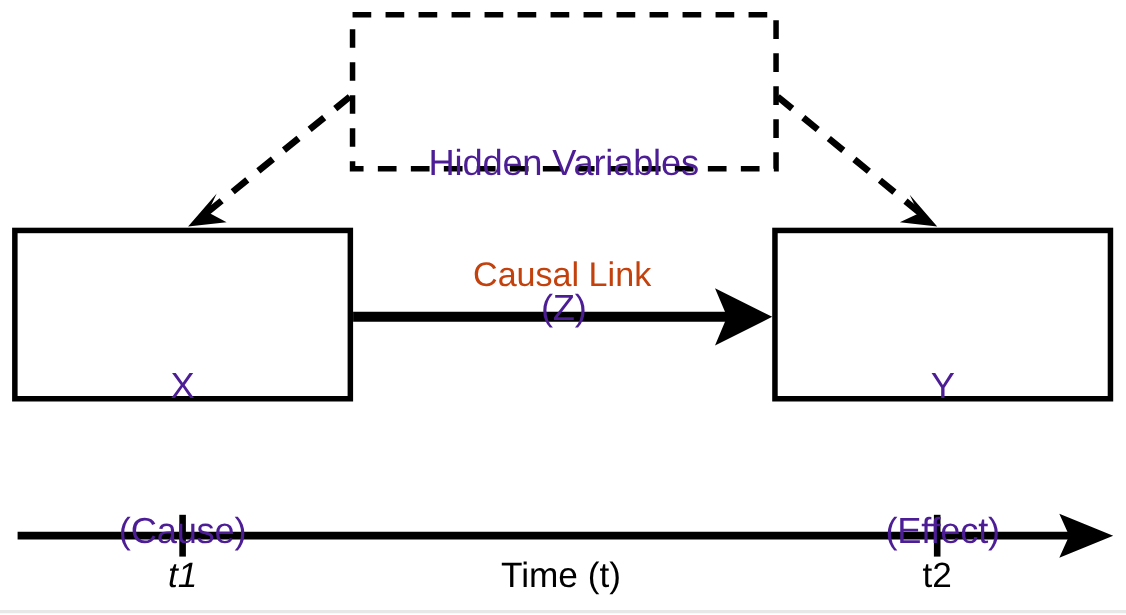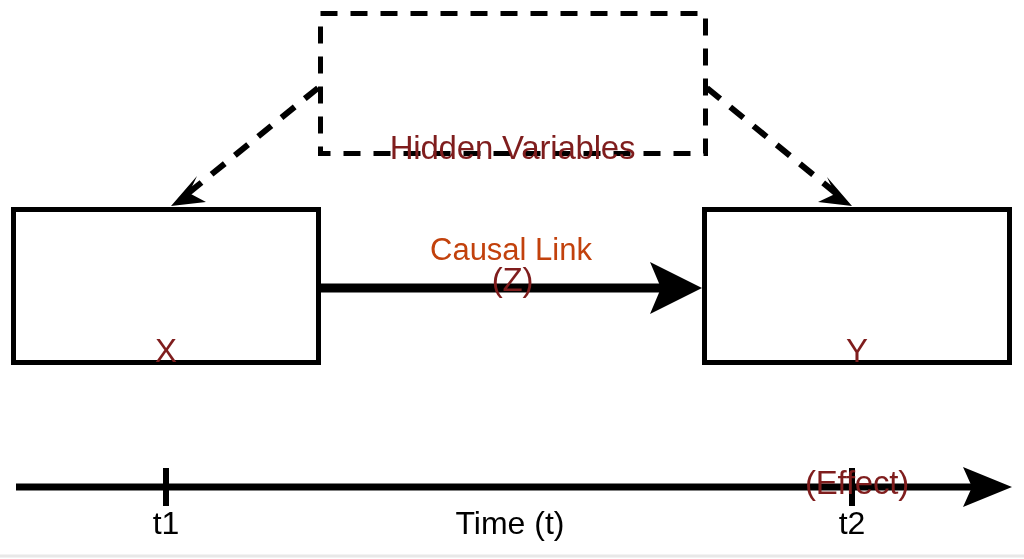--- a/index.html
+++ b/index.html
@@ -21,21 +21,21 @@
   #canvas svg.layer {
     position: absolute;
     top: 0;
     left: 0;
     width: 1024px;
     height: 559px;
   }
   .node-label {
     position: absolute;
     text-align: center;
-    color: #7f1d1d;
+    color: #4c1d95;
     font-family: "Liberation Sans", "DejaVu Sans", sans-serif;
     font-size: 33px;
     line-height: 44px;
     letter-spacing: -0.2px;
     white-space: pre;
     pointer-events: none;
   }
   .edge-label {
     position: absolute;
     text-align: center;
@@ -95,27 +95,28 @@
     <line x1="0" y1="556" x2="1024" y2="556" stroke="#e8e8e8" stroke-width="3"></line>
   </svg>
 
   <div class="node-label" style="left:318px; top:38px; width:389px;">
     <div>Hidden Variables</div>
     <div>(Z)</div>
   </div>
 
   <div class="node-label" style="left:11px; top:241px; width:310px;">
     <div>X</div>
+    <div>(Cause)</div>
   </div>
 
   <div class="node-label" style="left:702px; top:241px; width:310px;">
     <div>Y</div>
     <div>(Effect)</div>
   </div>
 
   <div class="edge-label" style="left:331px; top:232px; width:360px;">Causal Link</div>
 
   <div class="axis-label" style="left:380px; top:505px; width:260px;text-align:center;">Time (t)</div>
 
-  <div class="tick-label" style="left:126px; top:505px; width:80px;">t1</div>
+  <div class="tick-label" style="left:126px; top:505px; width:80px;font-style:italic;">t1</div>
   <div class="tick-label" style="left:812px; top:505px; width:80px;">t2</div>
 
 </div>
 
 </body></html>

